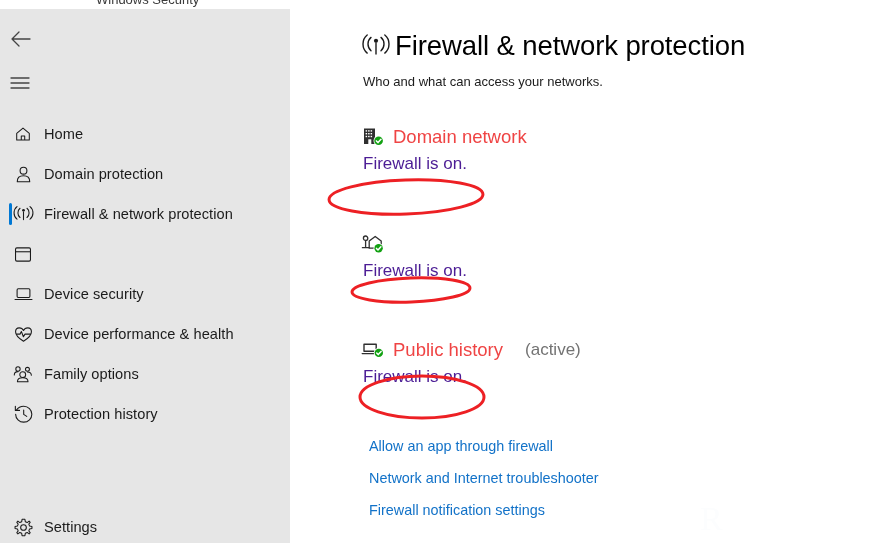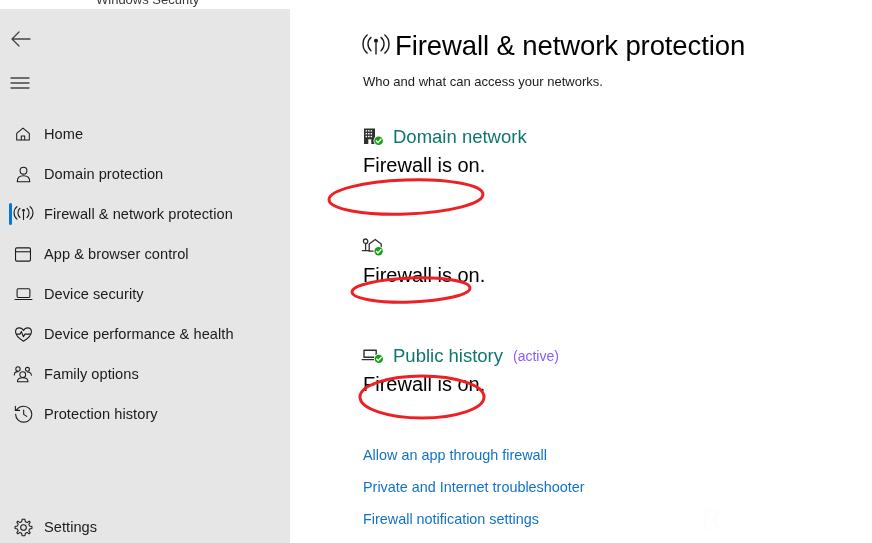--- a/index.html
+++ b/index.html
@@ -139,41 +139,41 @@
   }
   .net-ico {
     width: 32px;
     min-width: 32px;
     display: flex;
     align-items: center;
     justify-content: flex-start;
   }
   .net-link {
     font-size: 18.5px;
-    color: #0f766e;
+    color: #ef4444;
     white-space: nowrap;
     cursor: pointer;
   }
   .net-active {
-    margin-left: 10px;
-    font-size: 14px;
-    color: #8b5cf6;
+    margin-left: 22px;
+    font-size: 17px;
+    color: #737373;
     white-space: nowrap;
   }
   .net-status {
     margin-top: 6px;
     margin-left: 2px;
-    font-size: 20px;
-    color: #000000;
+    font-size: 17px;
+    color: #4c1d95;
   }
 
   
   .link-list {
     margin-top: 51px;
-    margin-left: 2px;
+    margin-left: 8px;
   }
   .link-list a {
     display: block;
     font-size: 14.4px;
     color: #1272c8;
     text-decoration: none;
     margin-bottom: 16px;
     cursor: pointer;
     width: max-content;
   }
@@ -265,21 +265,20 @@
         <span class="nav-label">Firewall &amp; network protection</span>
       </div>
 
       <div class="nav-item">
         <span class="nav-ico">
           <svg width="18" height="17" viewBox="0 0 19 18" fill="none" stroke="#1b1b1b" stroke-width="1.15">
             <rect x="1.6" y="2" width="15.8" height="14" rx="1.4"></rect>
             <path d="M1.6 6.1 H17.4"></path>
           </svg>
         </span>
-        <span class="nav-label">App &amp; browser control</span>
       </div>
 
       <div class="nav-item">
         <span class="nav-ico">
           <svg width="19" height="16" viewBox="0 0 20 17" fill="none" stroke="#1b1b1b" stroke-width="1.15">
             <rect x="3.2" y="3" width="13.6" height="9.2" rx="1.2"></rect>
             <path d="M1 14.4 H19" stroke-linecap="round"></path>
           </svg>
         </span>
         <span class="nav-label">Device security</span>
@@ -410,21 +409,21 @@
           </svg>
         </span>
         <span class="net-link">Public history</span>
         <span class="net-active">(active)</span>
       </div>
       <div class="net-status">Firewall is on.</div>
     </div>
 
     <div class="link-list">
       <a>Allow an app through firewall</a>
-      <a>Private and Internet troubleshooter</a>
+      <a>Network and Internet troubleshooter</a>
       <a>Firewall notification settings</a>
     </div>
 
   </div>
 
   <div class="annot-layer">
     <svg width="872" height="543">
       <ellipse cx="406" cy="197" rx="77" ry="17" transform="rotate(-2 406 197)" fill="none" stroke="#ed2024" stroke-width="3"></ellipse>
       <ellipse cx="411" cy="290" rx="59" ry="12" transform="rotate(-2 411 290)" fill="none" stroke="#ed2024" stroke-width="3"></ellipse>
       <ellipse cx="422" cy="397" rx="62" ry="21" fill="none" stroke="#ed2024" stroke-width="3"></ellipse>

